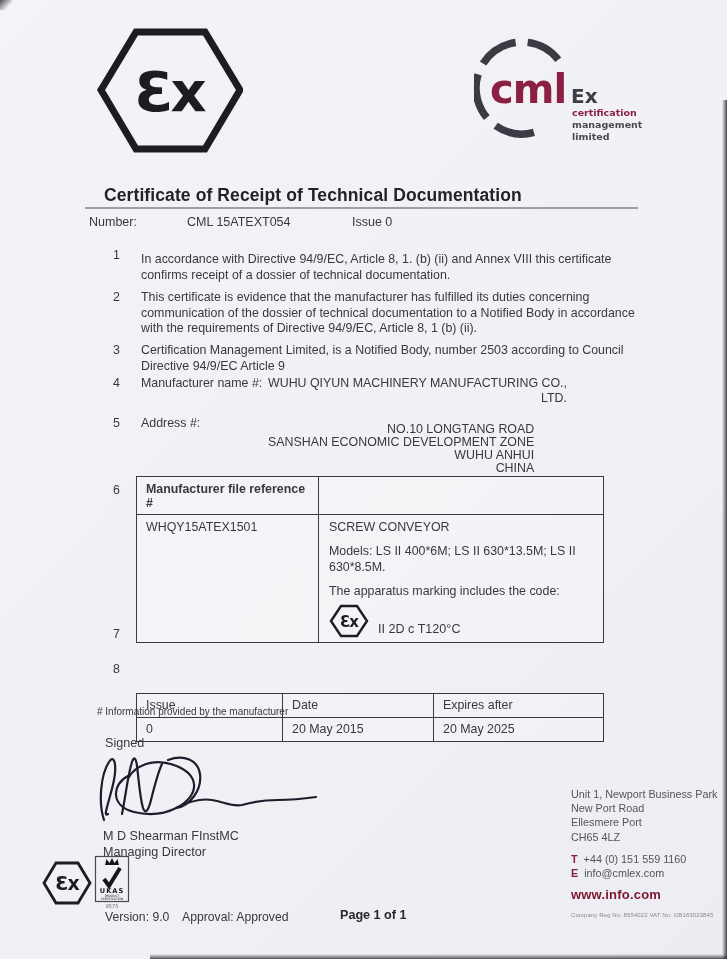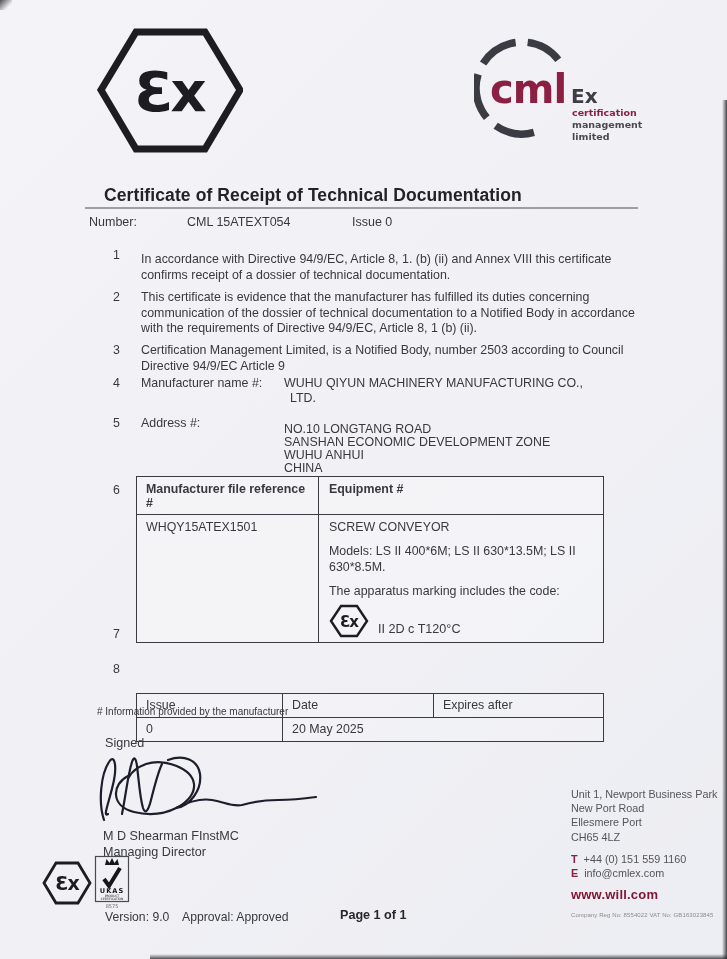--- a/index.html
+++ b/index.html
@@ -34,21 +34,21 @@
 
   .number-row { left:0; top:215px; width:727px; height:16px; font-size:12.5px; }
   .number-row .lbl { position:absolute; left:89px;text-align:right; }
   .number-row .val { position:absolute; left:187px; }
   .number-row .iss { position:absolute; left:352px; }
 
   .clause-num { position:absolute; left:113px; font-size:12.4px; }
   .clause-text { position:absolute; left:141px; width:494px; font-size:12.4px; line-height:15.6px; }
 
   .kv-label { position:absolute; left:141px; font-size:12.4px; }
-  .kv-value { position:absolute; left:284px; font-size:12.4px; line-height:15px; }
+  .kv-value { position:absolute; left:268px; font-size:12.4px; line-height:15px;text-align:right; }
   .addr-line { font-size:12.4px; line-height:13px; }
 
   
   .t6 { left:136px; top:476px; width:468px; border:1.4px solid #3a3a42; background:rgba(255,255,255,0.25); }
   .t6-row { display:flex; }
   .t6-head { border-bottom:1.4px solid #3a3a42; font-weight:bold; }
   .t6-c1 { width:182px; border-right:1.4px solid #3a3a42; padding:5px 8px 4px 9px; font-size:12.4px; }
   .t6-c2 { flex:1; padding:5px 8px 4px 10px; font-size:12.4px; }
   .t6-body .t6-c1, .t6-body .t6-c2 { min-height:116px; }
   .eq-para { margin-bottom:9px; line-height:15.4px; }
@@ -138,21 +138,20 @@
     <div class="addr-line">NO.10 LONGTANG ROAD</div>
     <div class="addr-line">SANSHAN ECONOMIC DEVELOPMENT ZONE</div>
     <div class="addr-line">WUHU ANHUI</div>
     <div class="addr-line">CHINA</div>
   </div>
 
   <span class="clause-num" style="top:483px">6</span>
   <div class="abs t6">
     <div class="t6-row t6-head">
       <div class="t6-c1">Manufacturer file reference #</div>
-      <div class="t6-c2">Equipment #</div>
     </div>
     <div class="t6-row t6-body">
       <div class="t6-c1">WHQY15ATEX1501</div>
       <div class="t6-c2">
         <div class="eq-para">SCREW CONVEYOR</div>
         <div class="eq-para">Models: LS II 400*6M; LS II 630*13.5M; LS II 630*8.5M.</div>
         <div class="eq-para" style="margin-bottom:4px">The apparatus marking includes the code:</div>
         <div class="marking-row">
           <svg width="40" height="34" viewBox="0 0 40 34">
             <polygon points="2,17 12,2 28,2 38,17 28,32 12,32" fill="none" stroke="#1c1c22" stroke-width="2.4"></polygon>
@@ -168,20 +167,21 @@
 
   <span class="clause-num" style="top:662px">8</span>
   <div class="abs t8">
     <div class="t8-row head">
       <div class="t8-c t8-c1">Issue</div>
       <div class="t8-c t8-c2">Date</div>
       <div class="t8-c t8-c3">Expires after</div>
     </div>
     <div class="t8-row">
       <div class="t8-c t8-c1">0</div>
+      <div class="t8-c t8-c2">20 May 2015</div>
       <div class="t8-c t8-c3">20 May 2025</div>
     </div>
   </div>
 
   <div class="abs footnote"># Information provided by the manufacturer</div>
 
   <div class="abs signed">Signed</div>
   <svg class="abs sig-svg" width="245" height="80" viewBox="0 0 245 80">
     <g fill="none" stroke="#1d1d2b" stroke-width="2.2" stroke-linecap="round">
       <path d="M16,70 C10,52 13,24 21,12 C26,4 29,14 26,30 C22,50 14,68 20,64"></path>
@@ -220,19 +220,19 @@
     <div class="row">Ellesmere Port</div>
     <div class="row">CH65 4LZ</div>
     <div class="phone-block">
       <div class="row">
         <span class="pl" style="color:#8b2043">T</span><span>+44 (0) 151 559 1160</span>
       </div>
       <div class="row">
         <span class="pl" style="color:#8b2043">E</span><span>info@cmlex.com</span>
       </div>
     </div>
-    <div class="website" style="color:#7d1430">www.will.com</div>
+    <div class="website" style="color:#7d1430">www.info.com</div>
     <div class="regline">Company Reg No: 8554022   VAT No: GB163023845</div>
   </div>
 
   <div class="edge-right"></div>
   <div class="edge-bottom"></div>
 </div>
 
 </body></html>

